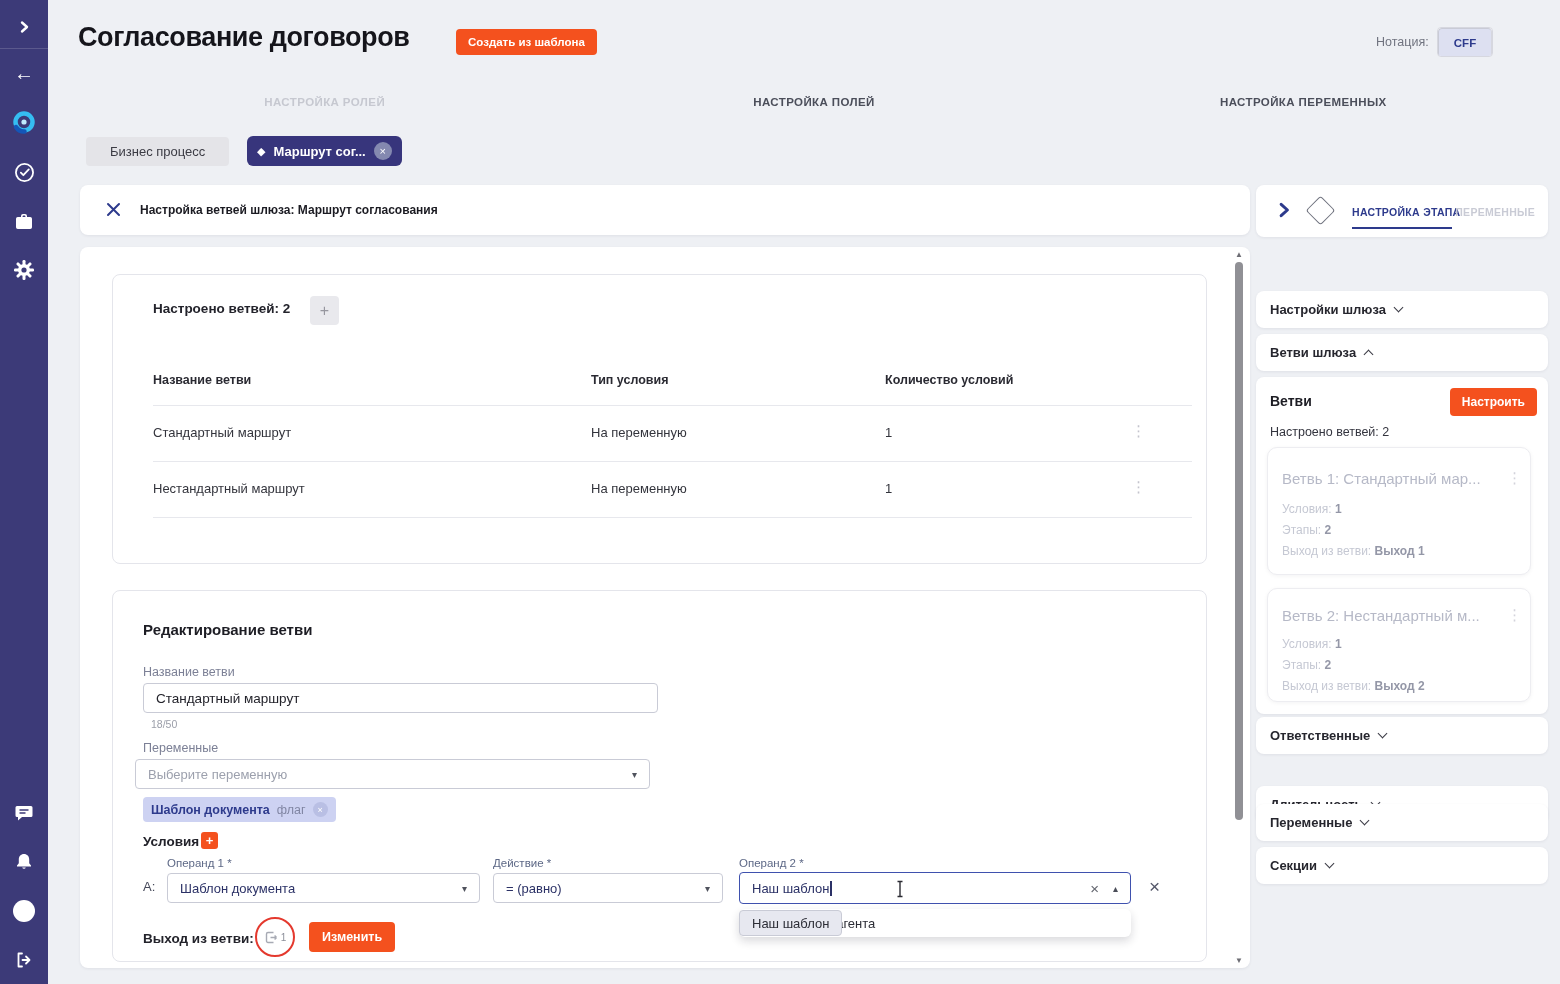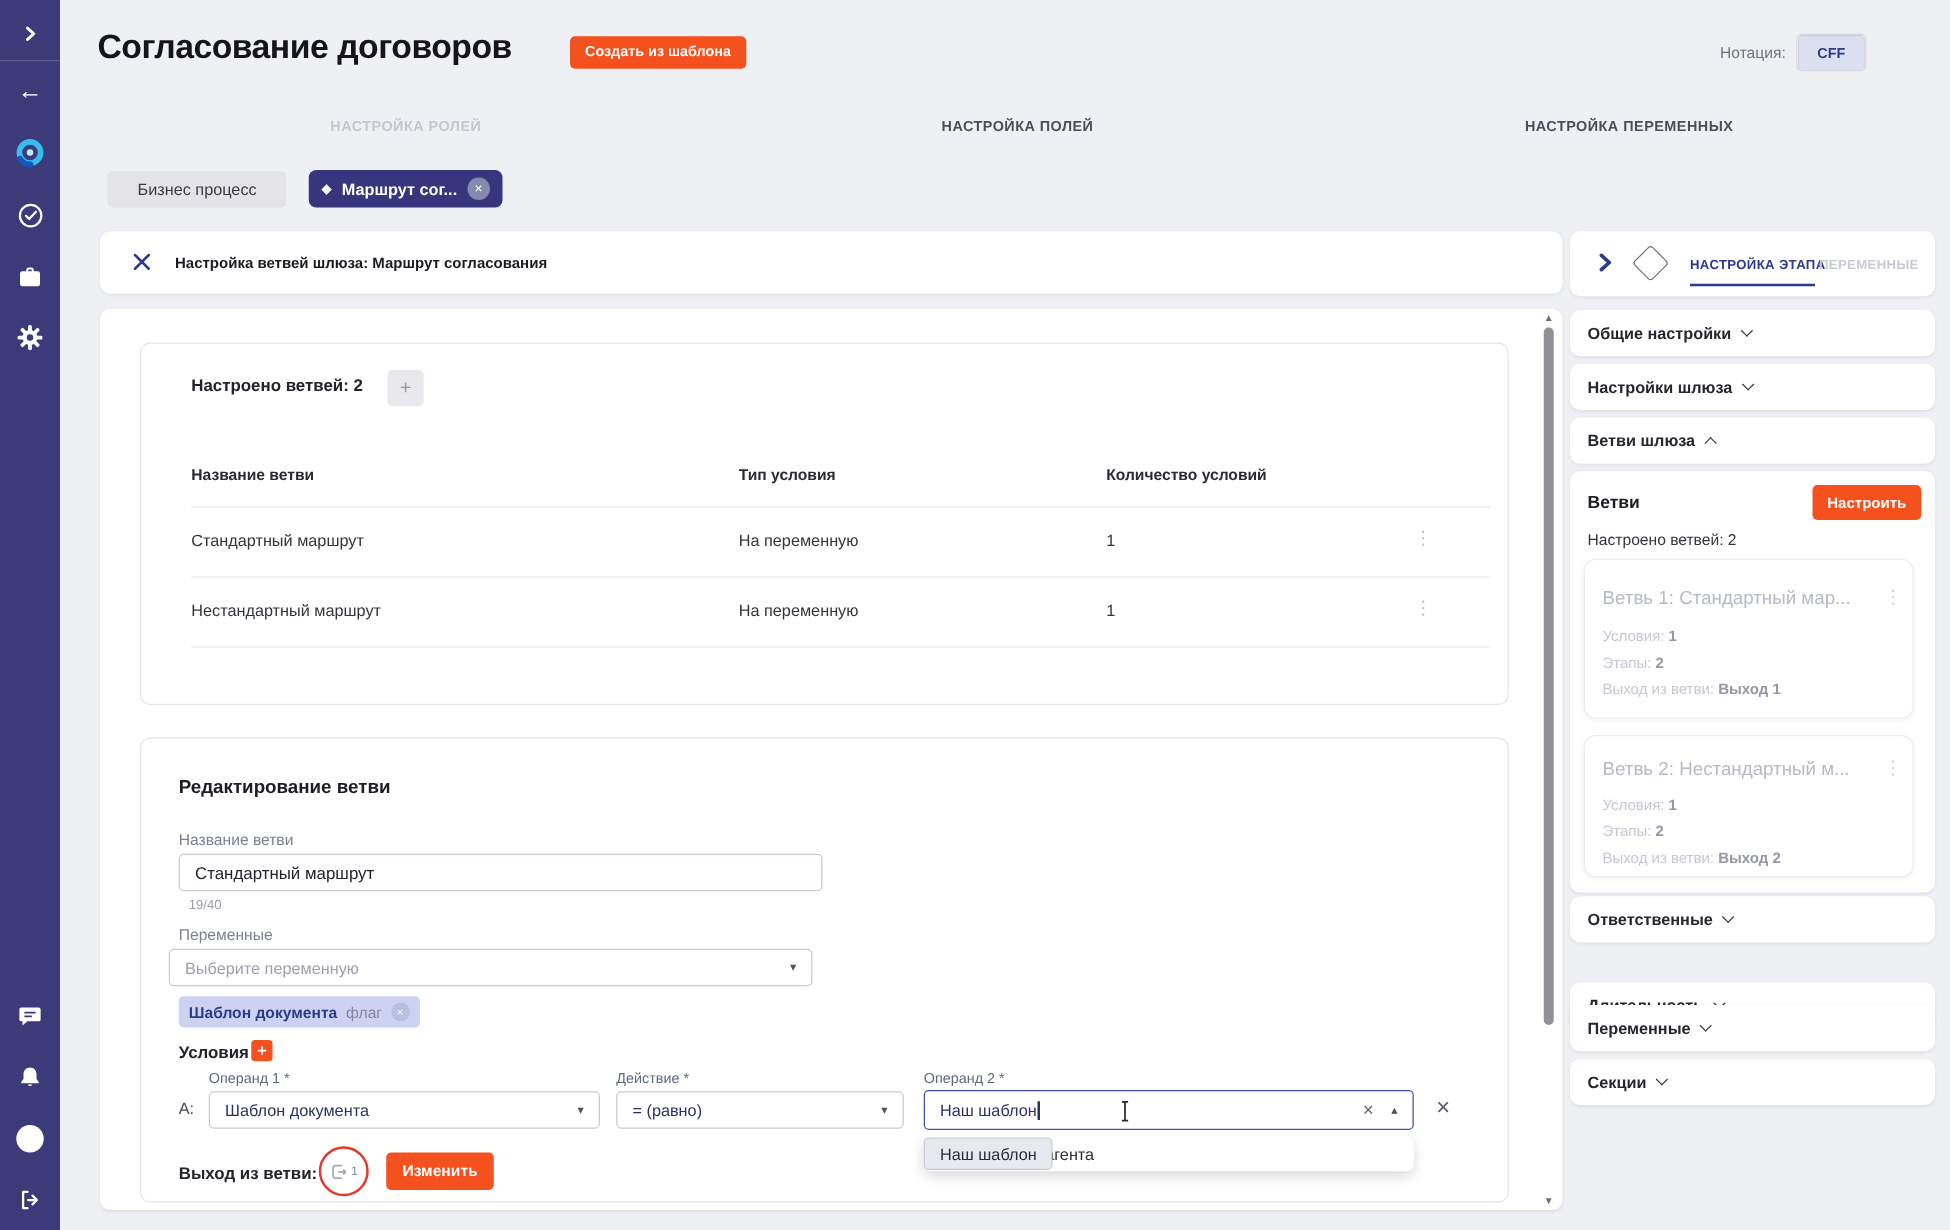--- a/index.html
+++ b/index.html
@@ -243,21 +243,21 @@
         <span class="kebab" style="left:1018px;top:204px">⋮</span>
       </div>
       <div class="sep" style="top:242px"></div>
     </section>
 
     <section class="inner-card edit-card">
       <h2 class="ec-title">Редактирование ветви</h2>
 
       <label class="flabel" style="left:30px;top:74px">Название ветви</label>
       <input class="tinput" value="Стандартный маршрут" style="">
-      <span class="counter">19/40</span>
+      <span class="counter">18/50</span>
 
       <label class="flabel" style="left:30px;top:150px">Переменные</label>
       <div class="sel placeholder" style="left:22px;top:168px;width:515px">
         <span>Выберите переменную</span>
         <span class="caret">▾</span>
       </div>
 
       <div class="tag">
         <span class="tname">Шаблон документа</span>
         <span class="ttype">флаг</span>
@@ -318,24 +318,20 @@
         <svg width="16" height="16" viewBox="0 0 14 14" fill="none" stroke="#2d3a8c" stroke-width="2.6" stroke-linecap="round" stroke-linejoin="round">
             <path d="M4.5 2 10 7l-5.5 5"></path>
           </svg>
       </span>
       <span class="rp-diamond"></span>
       <span class="rp-tab1">НАСТРОЙКА ЭТАПА</span>
       <span class="rp-underline"></span>
       <span class="rp-tab2">ПЕРЕМЕННЫЕ</span>
     </div>
 
-    <div class="card rp-sec" style="top:248px">
-      <span>Общие настройки</span>
-        <span class="chev down"></span>
-    </div>
     <div class="card rp-sec" style="top:291px">
       <span>Настройки шлюза</span>
         <span class="chev down"></span>
     </div>
     <div class="card rp-sec" style="top:334px">
       <span>Ветви шлюза</span>
         <span class="chev up"></span>
     </div>
 
     <div class="card rp-big">

